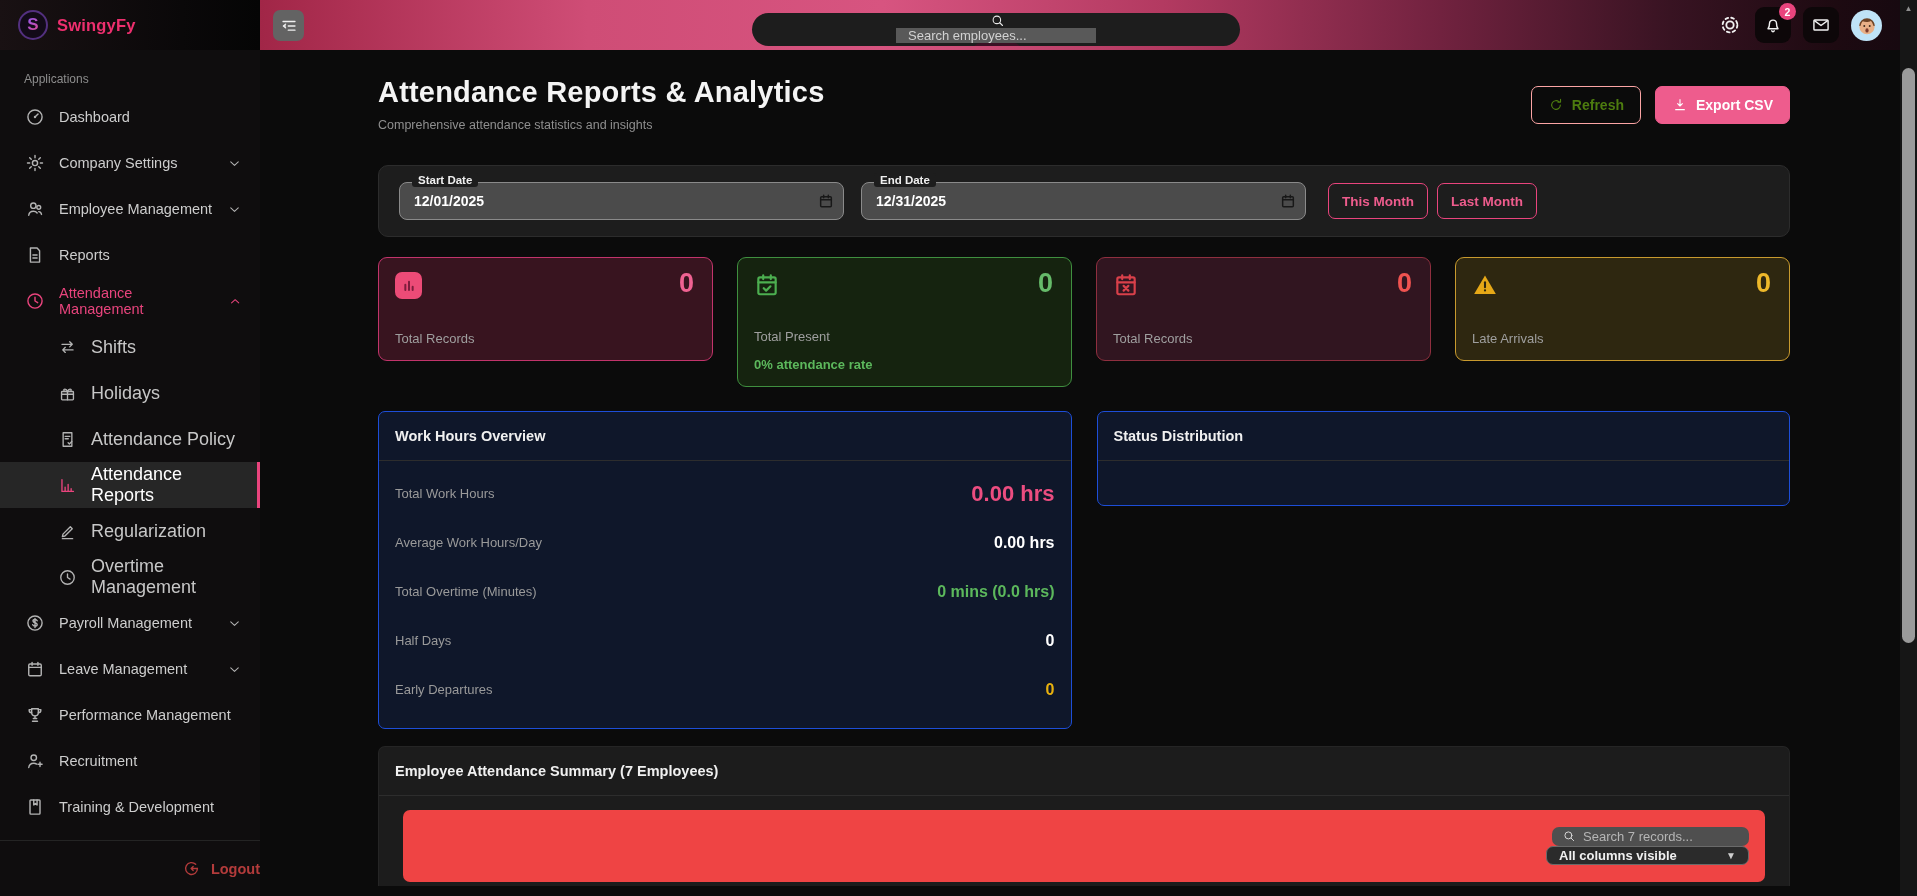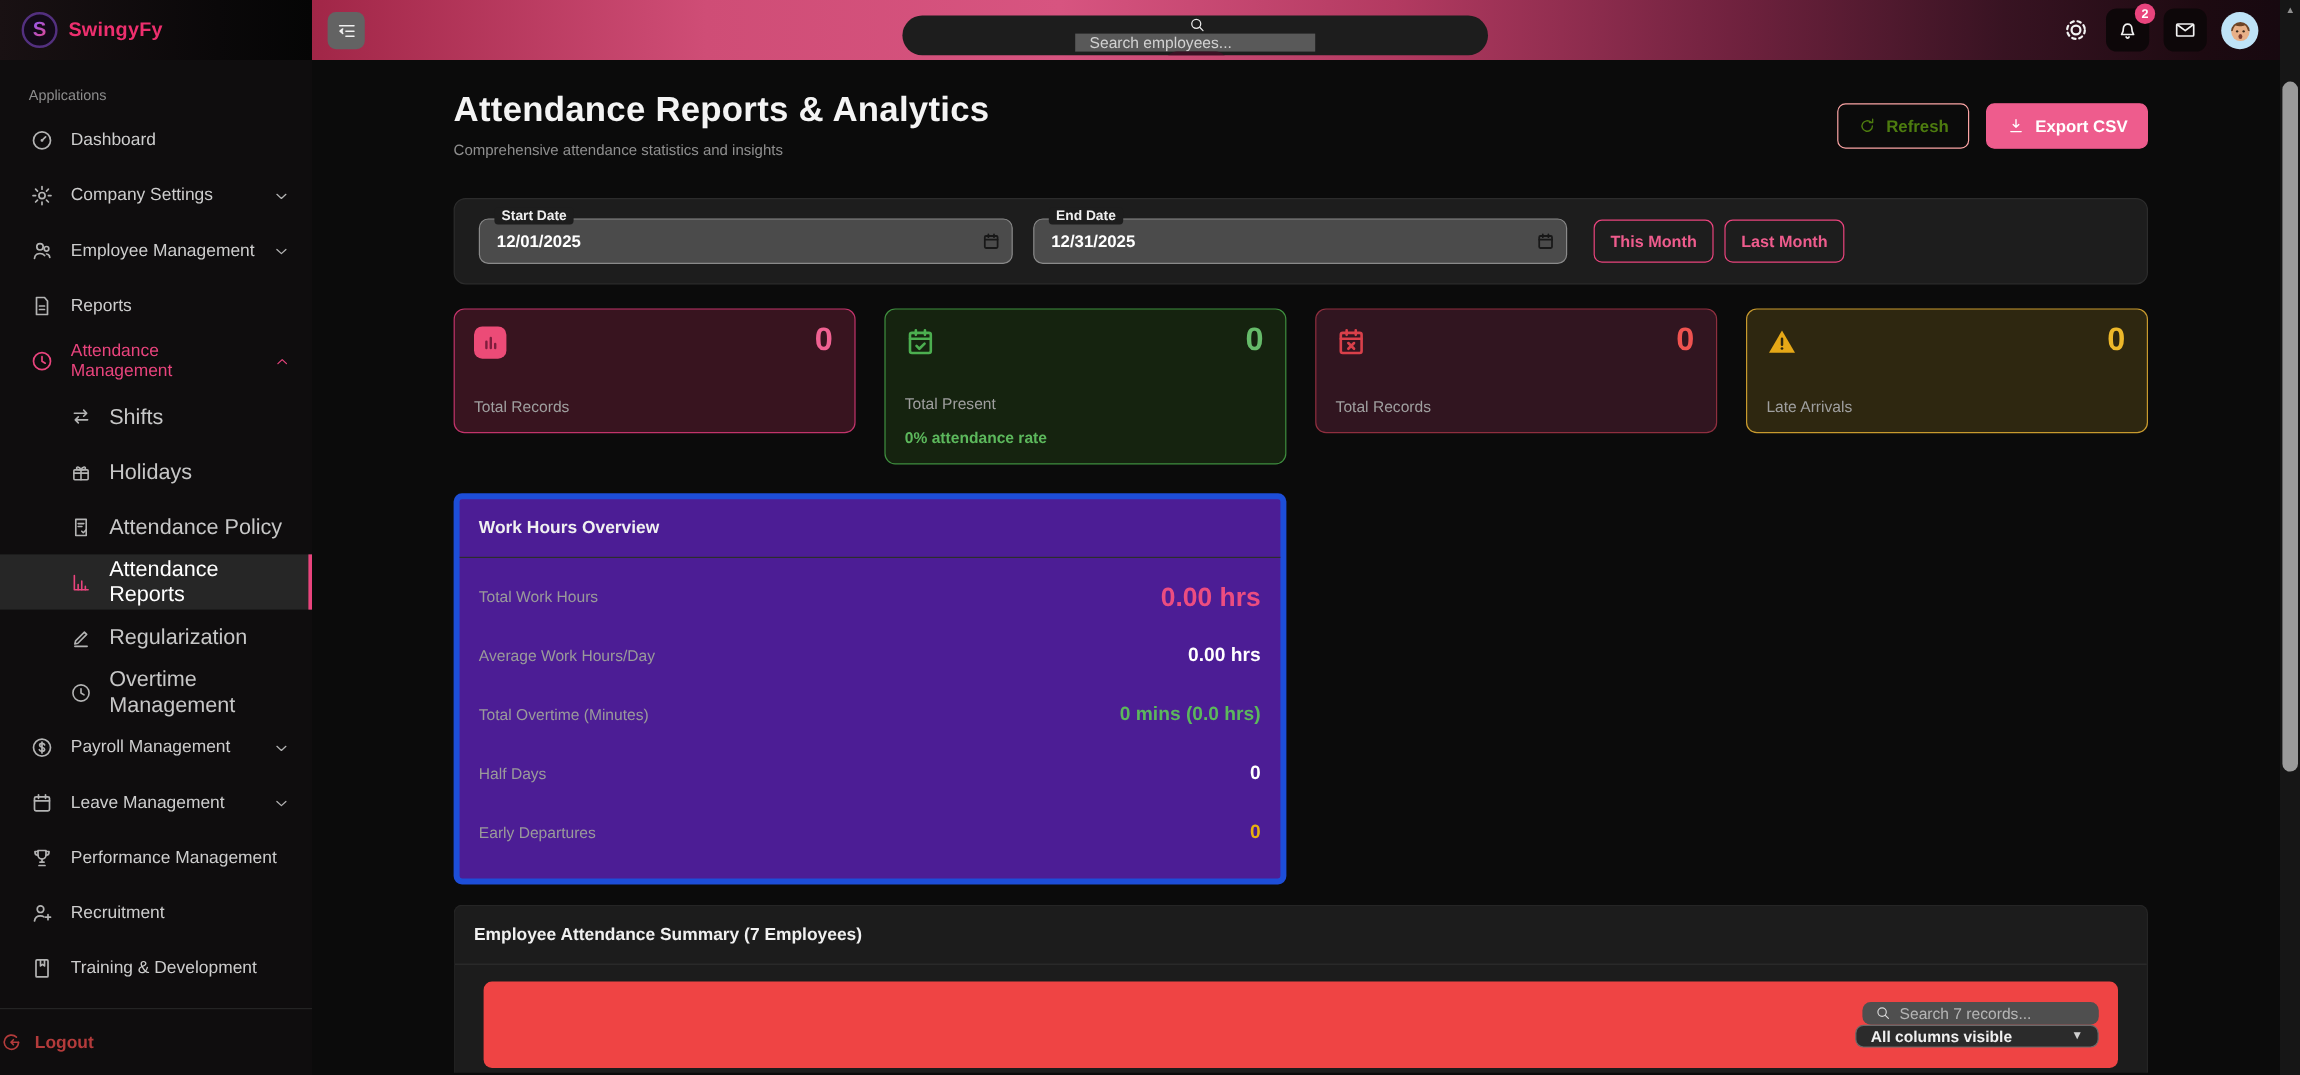--- a/index.html
+++ b/index.html
@@ -25,21 +25,21 @@
     gap:14px; color:#cdcdcd; font-size:14.5px; cursor:pointer; }
   .sb-item .sb-ic { width:20px; height:20px; color:#b3b3b3; flex:0 0 auto; }
   .sb-item .chev { margin-left:auto; width:15px; height:15px; color:#b3b3b3; }
   .sb-item.active-parent, .sb-item.active-parent .sb-ic, .sb-item.active-parent .chev { color:#e9447d; }
   .sb-sub { display:flex; align-items:center; height:46px; padding:0 18px 0 58px;
     gap:14px; color:#c7c7c7; font-size:18px; cursor:pointer; }
   .sb-sub .sb-ic { width:19px; height:19px; color:#b3b3b3; flex:0 0 auto; }
   .sb-sub.active { background:#262626; color:#fff; border-right:3px solid #e9447d; }
   .sb-sub.active .sb-ic { color:#e9447d; }
   .logout-row { position:absolute; left:0; right:0; bottom:0; height:56px;
-    border-top:1px solid #242424; display:flex; align-items:center; justify-content:flex-start;
+    border-top:1px solid #242424; display:flex; align-items:center; justify-content:flex-end;
     gap:10px; color:#b33b3b; font-size:14.5px; font-weight:700; cursor:pointer; }
   .logout-row .sb-ic { width:19px; height:19px; color:#b33b3b; }
 
   
   #topbar { position:absolute; left:260px; top:0; width:1640px; height:50px;
     background:linear-gradient(90deg,#a12647 0%, #cf4d76 20%, #d75480 38%,
       #b33a61 55%, #71223f 72%, #381322 86%, #1d0a11 96%, #170910 100%); z-index:5; }
   .collapse-btn { position:absolute; left:13px; top:10px; width:31px; height:31px;
     background:#636363; border-radius:7px; display:flex; align-items:center;
     justify-content:center; color:#f0f0f0; cursor:pointer; }
@@ -108,21 +108,21 @@
   .card-red .big-val { color:#ef5350; }
   .card-amber { background:#2e2710; border:1px solid #c89a2e; }
   .card-amber .big-val { color:#edb82a; }
   .chip { width:27px; height:27px; border-radius:7px; background:#ec4b77;
     display:flex; align-items:center; justify-content:center; }
   .card-ic { width:26px; height:26px; }
 
   
   .panels-row { margin-top:24px; display:grid; grid-template-columns:1fr 1fr; gap:25px;
     align-items:start; }
-  .panel { background:#4c1d95; border-radius:7px; border:5px solid #1d4ed8; }
+  .panel { background:#0f172a; border-radius:7px; border:1px solid #1d4ed8; }
   .panel-title { color:#f0f0f0; font-size:14.5px; font-weight:700; padding:16px;
     border-bottom:1px solid #2d2d2d; }
   .wh-body { padding:8px 16px 14px; }
   .wh-row { height:49px; display:flex; justify-content:space-between; align-items:center; }
   .wh-label { color:#9a9a9a; font-size:13px; }
   .wh-val { font-weight:700; font-size:16px; }
   .v-pink { color:#ec4d80; font-size:22px; }
   .v-white { color:#fff; } .v-green { color:#5cb85c; } .v-amber { color:#e8b10e; }
   .sd-body { height:44px; }
 
@@ -480,20 +480,24 @@
           <span class="wh-label">Half Days</span>
           <span class="wh-val v-white">0</span>
         </div>
         <div class="wh-row">
           <span class="wh-label">Early Departures</span>
           <span class="wh-val v-amber">0</span>
         </div>
       </div>
     </section>
 
+    <section class="panel">
+      <div class="panel-title">Status Distribution</div>
+      <div class="sd-body"></div>
+    </section>
   </div>
 
   <section class="summary-panel">
     <div class="panel-title">Employee Attendance Summary (7 Employees)</div>
     <div class="summary-inner">
       <div class="rec-search">
         <svg class="ic s-ic" viewBox="0 0 24 24">
             <circle cx="11" cy="11" r="6"></circle>
             <path d="M15.6 15.6L20 20"></path>
           </svg>

